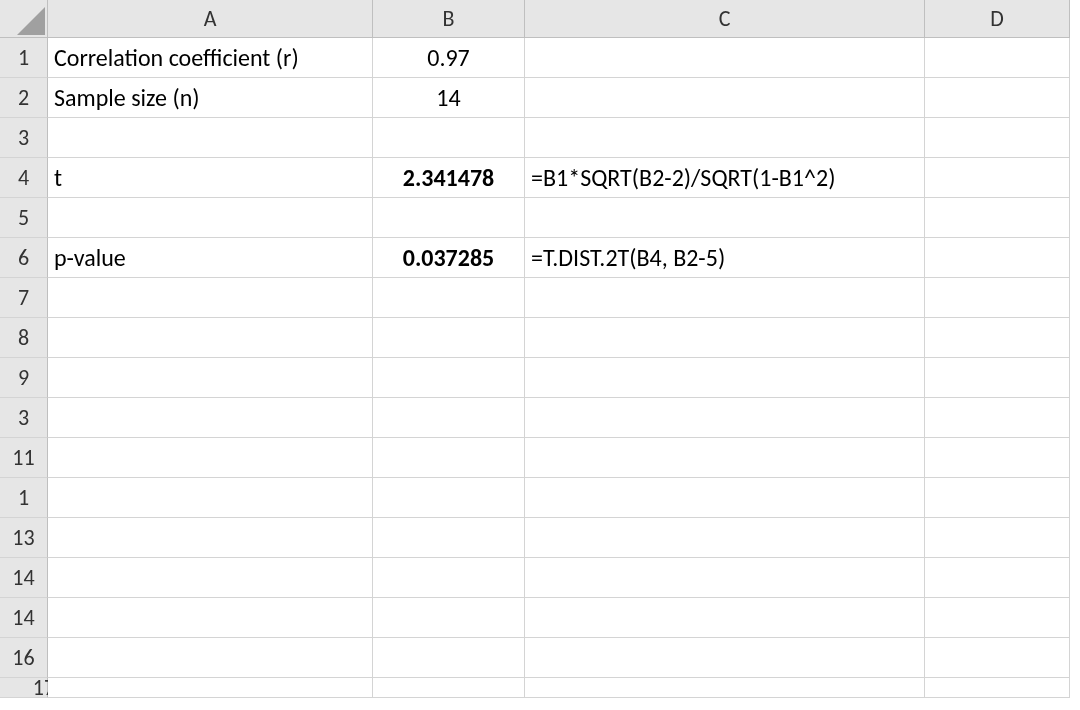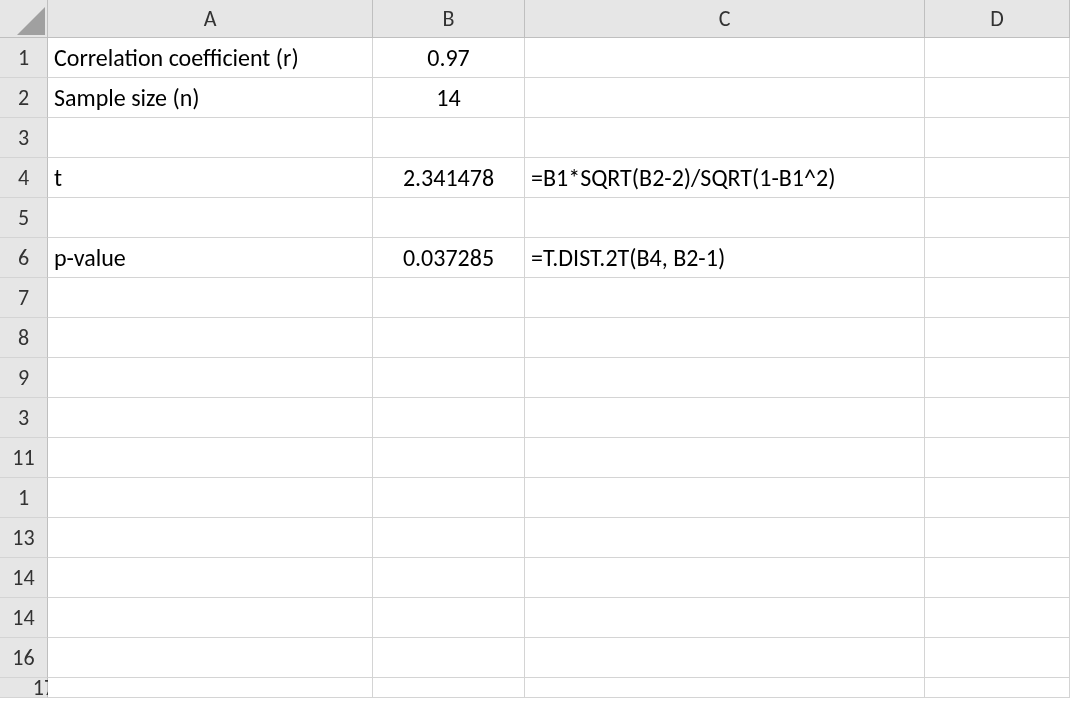--- a/index.html
+++ b/index.html
@@ -71,21 +71,21 @@
       overflow: hidden;
       white-space: nowrap;
     }
     .cell.left {
       justify-content: flex-start;
     }
     .cell.center {
       justify-content: center;
     }
     .cell.bold {
-      font-weight: 400;
+      font-weight: 700;
       text-align: right;
     }
   </style>
 </head>
 <body>
 
 <div class="spreadsheet">
 
   <div class="corner-cell"></div>
   <div class="col-header">A</div>
@@ -119,21 +119,21 @@
 
   <div class="row-header">5</div>
   <div class="cell left"></div>
   <div class="cell left"></div>
   <div class="cell left"></div>
   <div class="cell left"></div>
 
   <div class="row-header">6</div>
   <div class="cell left">p-value</div>
   <div class="cell center bold">0.037285</div>
-  <div class="cell left">=T.DIST.2T(B4, B2-1)</div>
+  <div class="cell left">=T.DIST.2T(B4, B2-5)</div>
   <div class="cell left"></div>
 
   <div class="row-header">7</div>
   <div class="cell left"></div>
   <div class="cell left"></div>
   <div class="cell left"></div>
   <div class="cell left"></div>
 
   <div class="row-header">8</div>
   <div class="cell left"></div>

